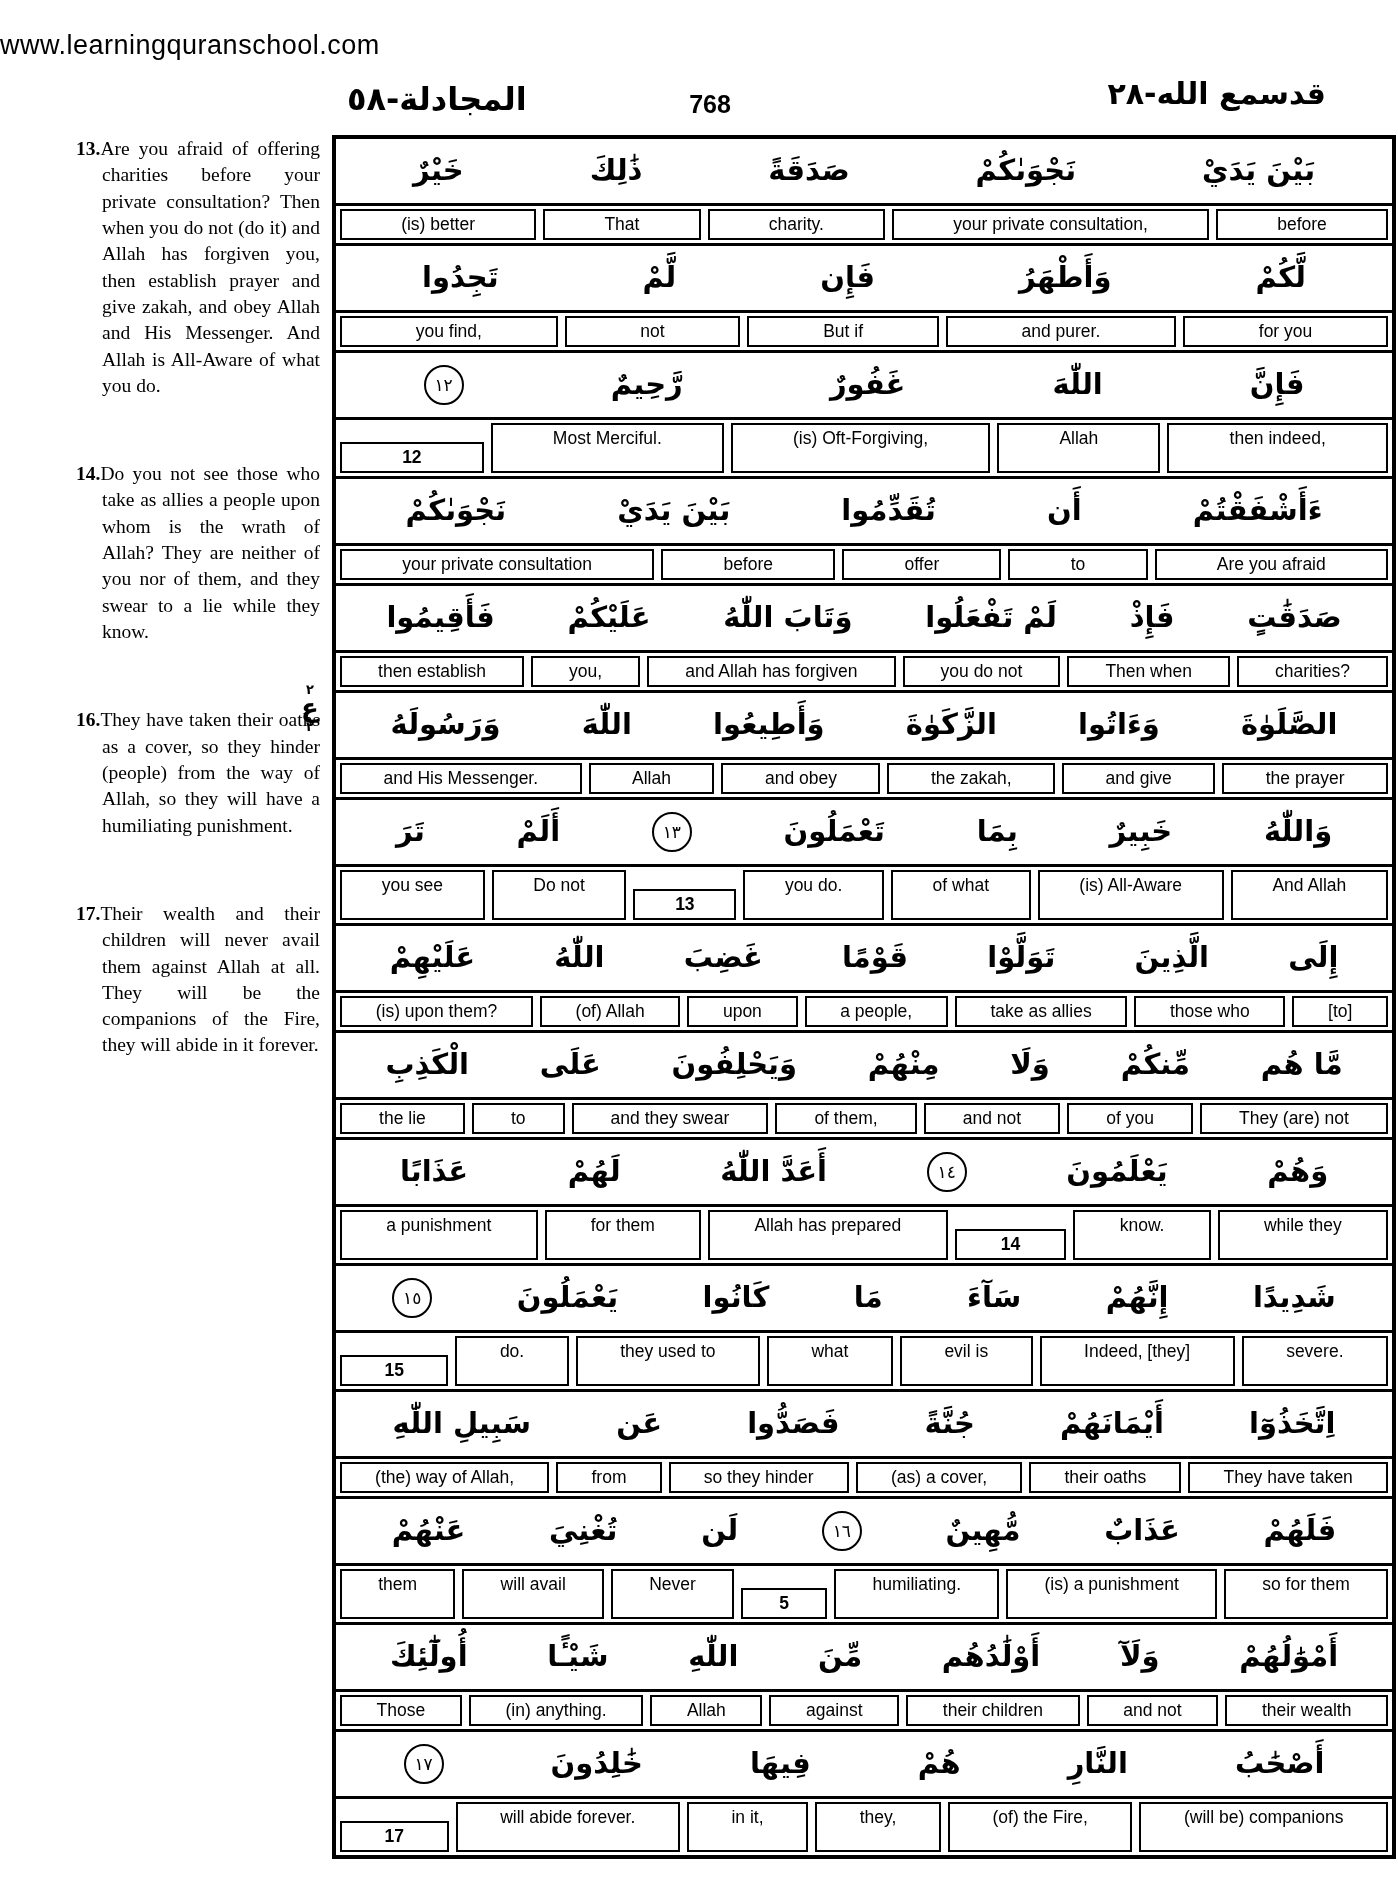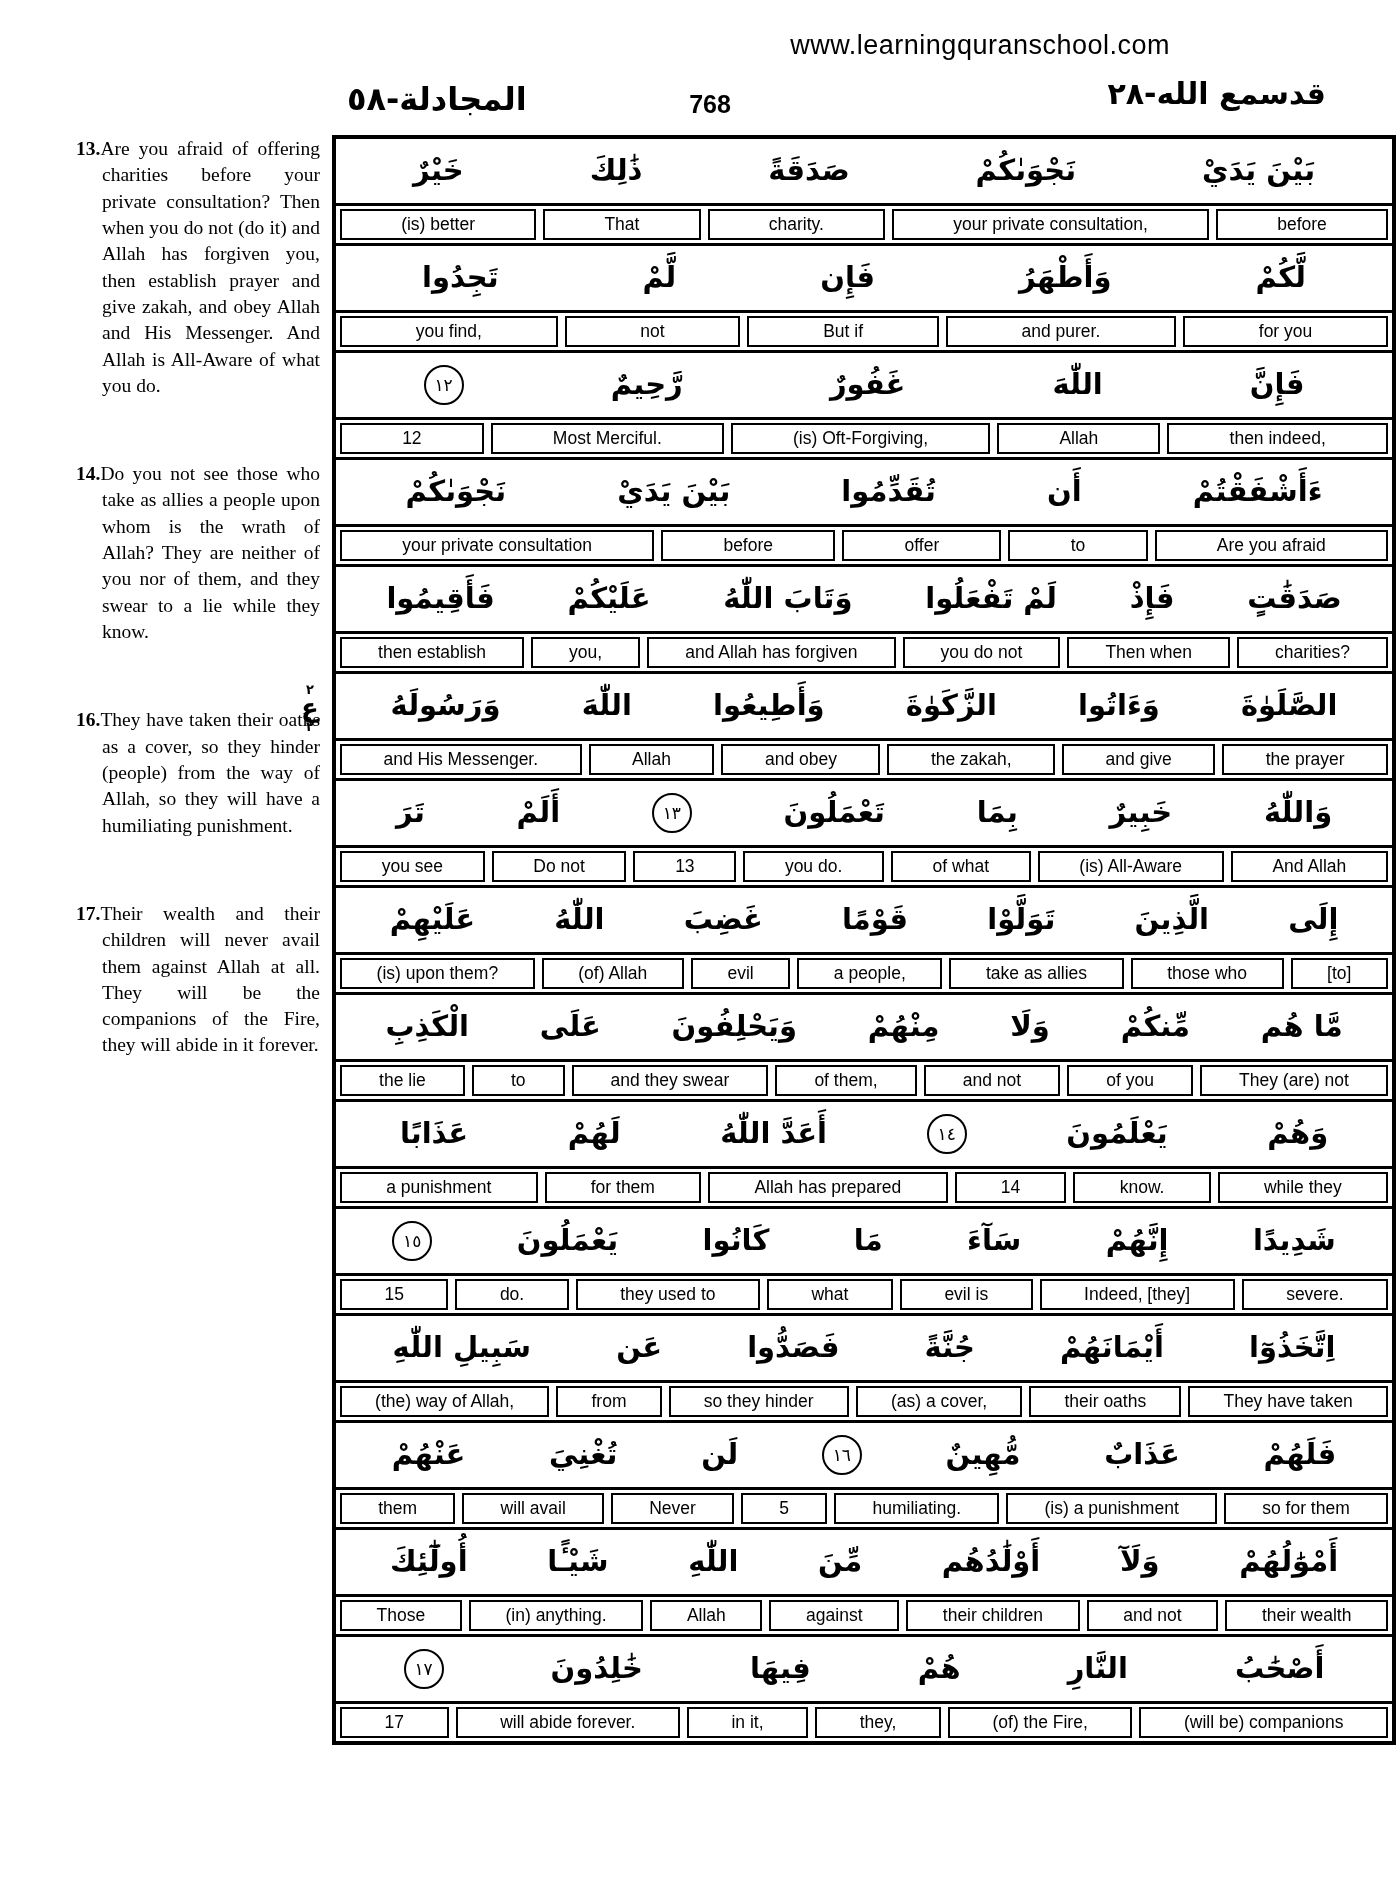--- a/index.html
+++ b/index.html
@@ -1,20 +1,20 @@
 <!DOCTYPE html>
 <html><head>
 <meta charset="utf-8">
 <style>
   html,body{margin:0;padding:0;background:#fff;}
   #page{position:relative;width:1398px;height:1886px;background:#ffffff;color:#000;
         font-family:"Liberation Serif",serif;overflow:hidden;}
 
   
-  .url-line{position:absolute;top:30px;left:0;width:1170px;text-align:right;
+  .url-line{position:absolute;top:30px;left:0;width:1170px;text-align:left;
             font-family:"Liberation Sans",sans-serif;font-size:27px;letter-spacing:.5px;}
   .hdr-surah{position:absolute;top:80px;left:347px;font-family:"DejaVu Sans",sans-serif;
              font-size:32px;font-weight:bold;direction:rtl;}
   .hdr-page{position:absolute;top:90px;left:0;width:1420px;text-align:center;
             font-family:"Liberation Sans",sans-serif;font-size:25px;font-weight:bold;}
   .hdr-juz{position:absolute;top:76px;right:72px;font-family:"DejaVu Sans",sans-serif;
            font-size:30px;font-weight:bold;direction:rtl;}
 
   
   #left-col{position:absolute;top:136px;left:76px;width:244px;}
@@ -32,21 +32,21 @@
               min-height:60px;padding:2px 14px;border-bottom:3px solid #000;
               font-family:"DejaVu Sans",sans-serif;font-size:29px;font-weight:bold;line-height:1.9;}
   .arabic-word{white-space:nowrap;}
   .verse-circle{display:inline-flex;align-items:center;justify-content:center;
                 width:36px;height:36px;border:2.5px solid #000;border-radius:50%;
                 font-size:17px;font-weight:normal;line-height:1;}
   .trans-row{display:flex;direction:rtl;gap:7px;padding:3px 4px;align-items:stretch;}
   .trans-cell{flex:1 1 auto;border:2px solid #000;text-align:center;
               font-family:"Liberation Sans",sans-serif;font-size:17.5px;line-height:1.2;
               padding:3px 6px;direction:ltr;unicode-bidi:isolate;white-space:nowrap;}
-  .trans-cell.num{font-weight:normal;}
+  .trans-cell.num{font-weight:bold;margin-top:19px;}
 
   
   #ruku{position:absolute;top:684px;left:293px;width:34px;text-align:center;
         font-family:"DejaVu Sans",sans-serif;line-height:.95;}
   #ruku .small{font-size:13px;font-weight:bold;}
   #ruku .ain{font-size:26px;font-weight:bold;}
 
   
   #footer{position:absolute;top:1516px;left:332px;width:1054px;display:flex;
           justify-content:space-between;font-family:"Liberation Sans",sans-serif;
@@ -204,21 +204,21 @@
           <span class="arabic-word">قَوْمًا</span>
           <span class="arabic-word">غَضِبَ</span>
           <span class="arabic-word">اللّٰهُ</span>
           <span class="arabic-word">عَلَيْهِمْ</span>
         </div>
         <div class="trans-row">
           <div class="trans-cell">[to]</div>
           <div class="trans-cell">those who</div>
           <div class="trans-cell">take as allies</div>
           <div class="trans-cell">a people,</div>
-          <div class="trans-cell">evil</div>
+          <div class="trans-cell">upon</div>
           <div class="trans-cell">(of) Allah</div>
           <div class="trans-cell">(is) upon them?</div>
         </div>
       </div>
       <div class="block">
         <div class="arabic-row">
           <span class="arabic-word">مَّا هُم</span>
           <span class="arabic-word">مِّنكُمْ</span>
           <span class="arabic-word">وَلَا</span>
           <span class="arabic-word">مِنْهُمْ</span>

